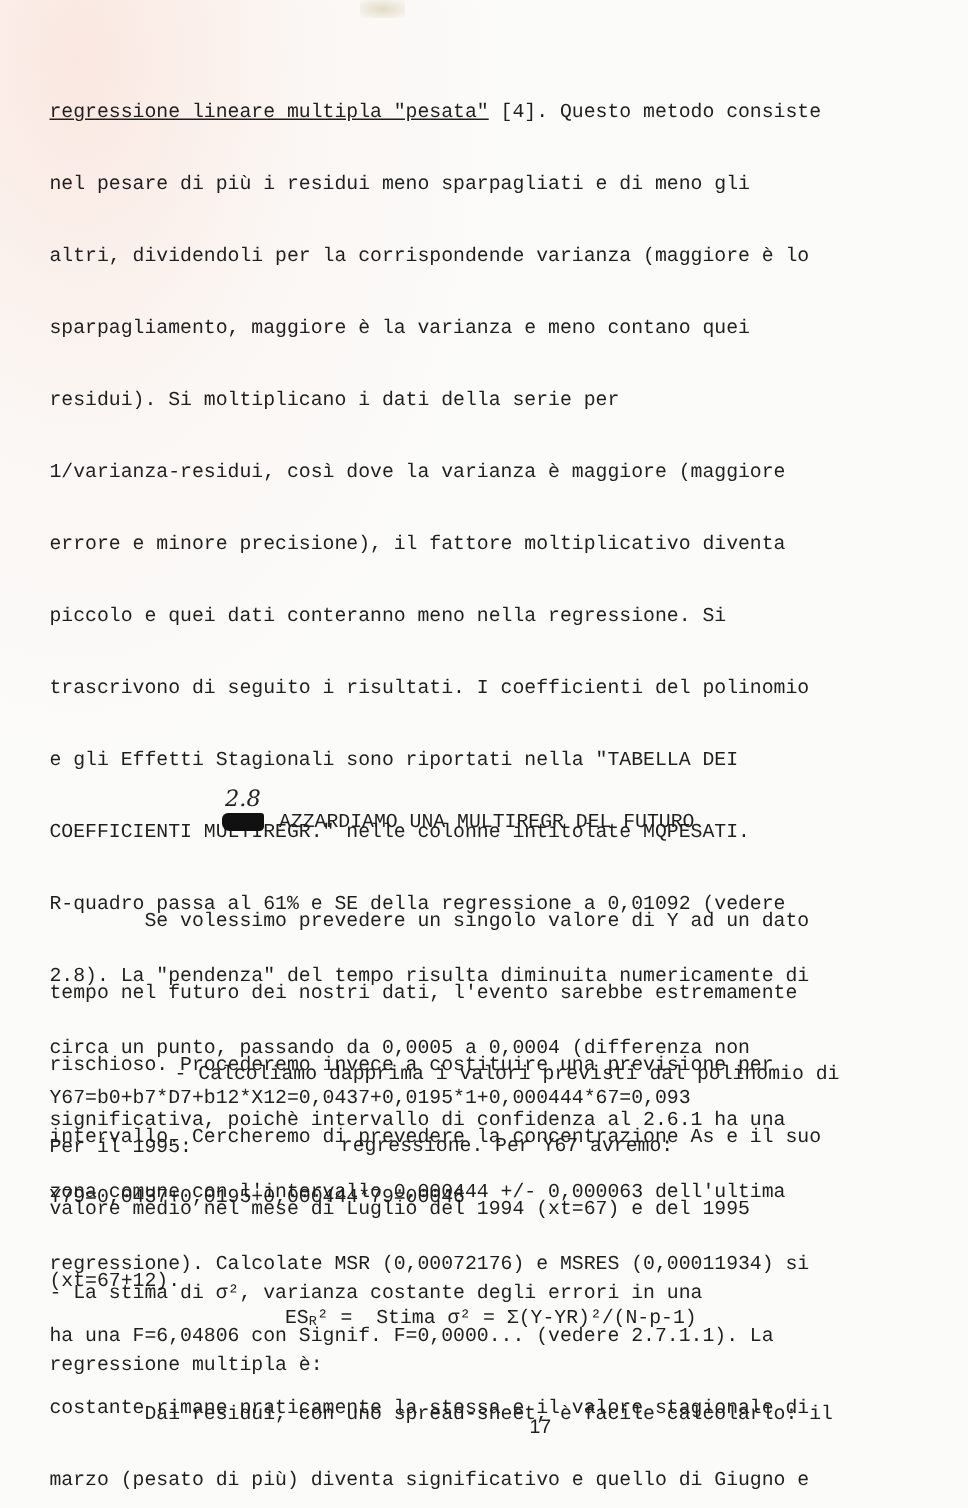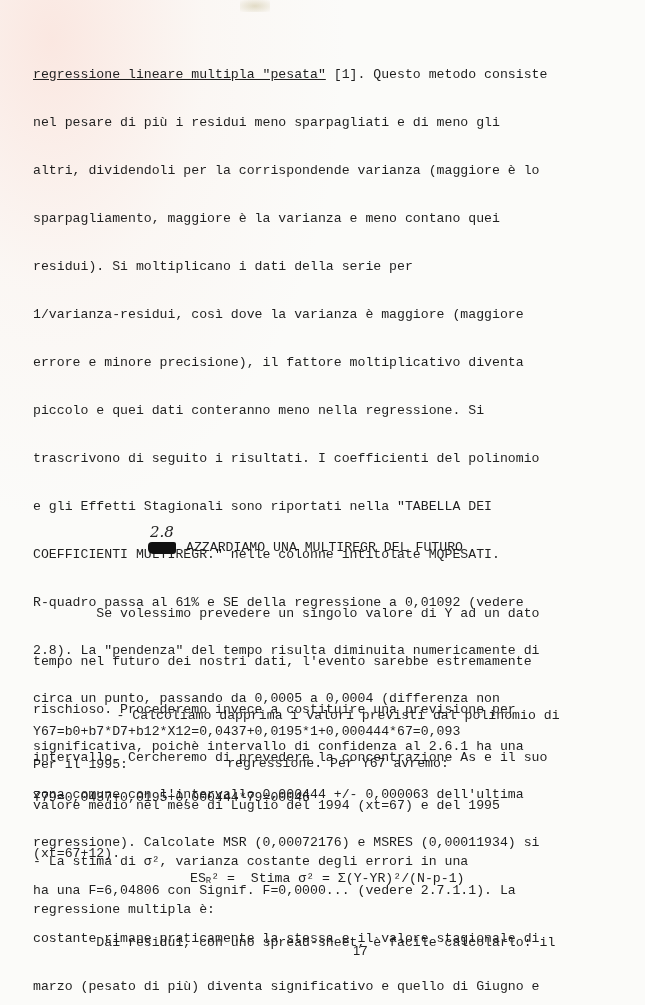--- a/index.html
+++ b/index.html
@@ -84,21 +84,21 @@
     }
     sub.r { font-size: 9px; vertical-align: -1px; }
   </style>
 </head>
 <body>
 
 <div class="page">
   <div class="stain"></div>
 
   <div class="block" style="top:35px;">
-    <span class="line"><span class="u">regressione lineare multipla "pesata"</span><span> [1]. Questo metodo consiste</span></span>
+    <span class="line"><span class="u">regressione lineare multipla "pesata"</span><span> [4]. Questo metodo consiste</span></span>
     <span class="line">nel pesare di più i residui meno sparpagliati e di meno gli</span>
     <span class="line">altri, dividendoli per la corrispondende varianza (maggiore è lo</span>
     <span class="line">sparpagliamento, maggiore è la varianza e meno contano quei</span>
     <span class="line">residui). Si moltiplicano i dati della serie per</span>
     <span class="line">1/varianza-residui, così dove la varianza è maggiore (maggiore</span>
     <span class="line">errore e minore precisione), il fattore moltiplicativo diventa</span>
     <span class="line">piccolo e quei dati conteranno meno nella regressione. Si</span>
     <span class="line">trascrivono di seguito i risultati. I coefficienti del polinomio</span>
     <span class="line">e gli Effetti Stagionali sono riportati nella "TABELLA DEI</span>
     <span class="line">COEFFICIENTI MULTIREGR." nelle colonne intitolate MQPESATI.</span>

